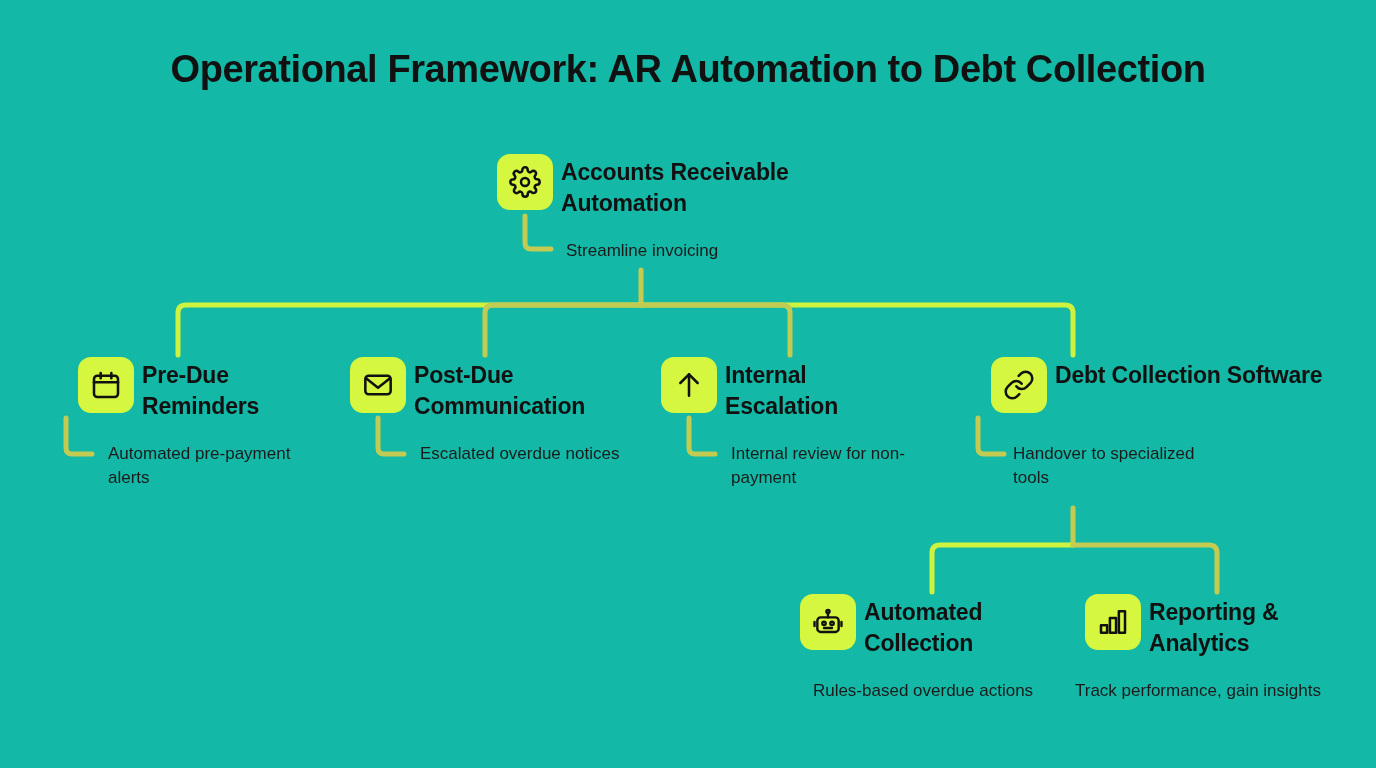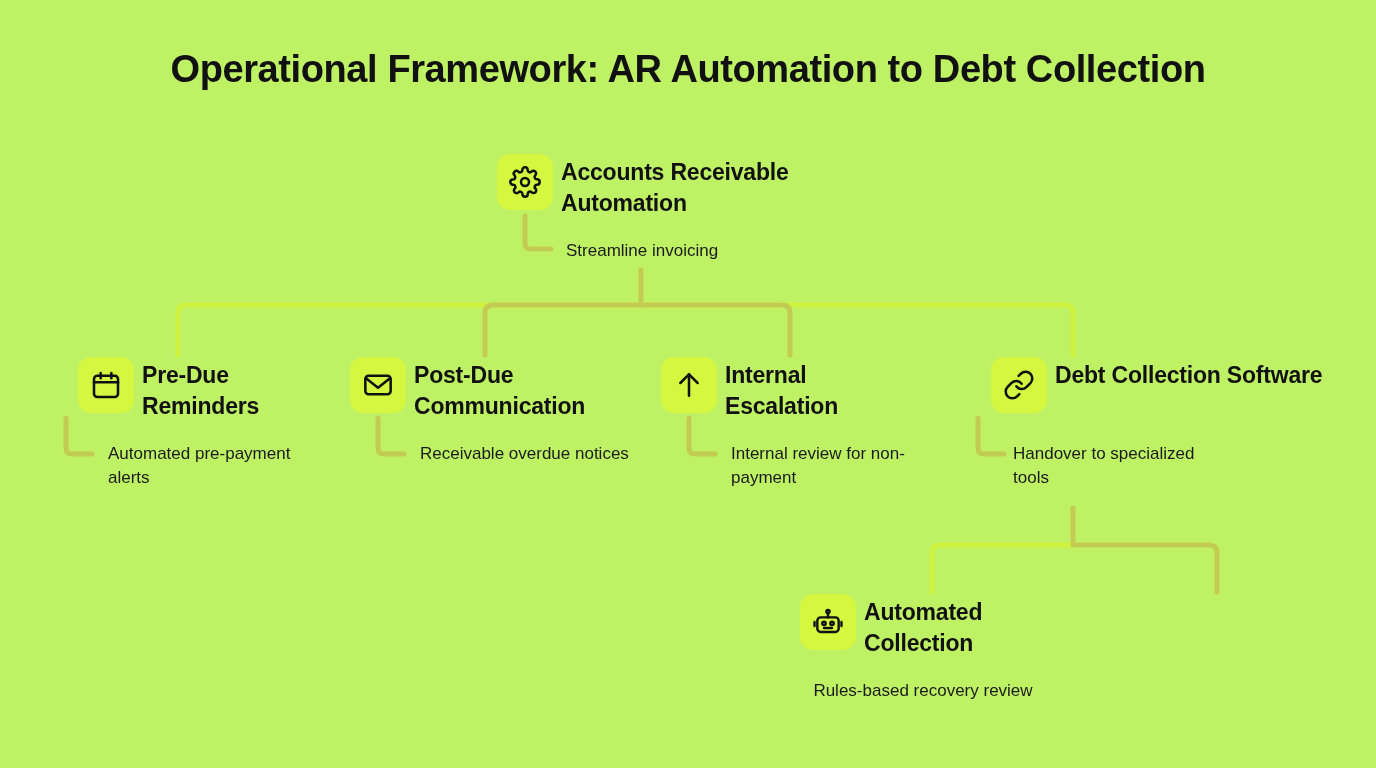--- a/index.html
+++ b/index.html
@@ -11,21 +11,21 @@
     width: 1376px;
     height: 768px;
     font-family: "Liberation Sans", sans-serif;
     color: #111111;
     overflow: hidden;
   }
   #stage {
     position: relative;
     width: 1376px;
     height: 768px;
-    background: #bef264;
+    background: #14b8a6;
   }
   #connectors {
     position: absolute;
     left: 0;
     top: 0;
     width: 1376px;
     height: 768px;
     pointer-events: none;
   }
 
@@ -174,21 +174,21 @@
   <div class="node" id="node-postdue">
     <div class="node-head">
       <div class="icon-tile">
         <svg width="32" height="32" viewBox="0 0 24 24" fill="none" stroke="#111111" stroke-width="1.9" stroke-linecap="round" stroke-linejoin="round">
           <rect x="2.5" y="5" width="19" height="14" rx="2.5"></rect>
           <path d="M3 7 L12 14 L21 7"></path>
         </svg>
       </div>
       <div class="node-title">Post-Due Communication</div>
     </div>
-    <div class="node-desc left">Receivable overdue notices</div>
+    <div class="node-desc left">Escalated overdue notices</div>
   </div>
 
   <div class="node" id="node-escalation">
     <div class="node-head">
       <div class="icon-tile">
         <svg width="32" height="32" viewBox="0 0 24 24" fill="none" stroke="#111111" stroke-width="1.9" stroke-linecap="round" stroke-linejoin="round">
           <line x1="12" y1="20" x2="12" y2="4"></line>
           <polyline points="5.5,10.5 12,4 18.5,10.5"></polyline>
         </svg>
       </div>
@@ -219,17 +219,30 @@
           <circle cx="15" cy="13" r="1.3"></circle>
           <line x1="9" y1="16.5" x2="15" y2="16.5"></line>
           <line x1="12" y1="5.4" x2="12" y2="8.5"></line>
           <circle cx="12" cy="4.1" r="1.2"></circle>
           <line x1="1.9" y1="12" x2="1.9" y2="15"></line>
           <line x1="22.1" y1="12" x2="22.1" y2="15"></line>
         </svg>
       </div>
       <div class="node-title">Automated Collection</div>
     </div>
-    <div class="node-desc center">Rules-based recovery review</div>
-  </div>
-
+    <div class="node-desc center">Rules-based overdue actions</div>
+  </div>
+
+  <div class="node" id="node-reporting">
+    <div class="node-head">
+      <div class="icon-tile">
+        <svg width="32" height="32" viewBox="0 0 24 24" fill="none" stroke="#111111" stroke-width="1.9" stroke-linecap="round" stroke-linejoin="round">
+          <rect x="3" y="14.5" width="4.6" height="5.5"></rect>
+          <rect x="9.7" y="9" width="4.6" height="11"></rect>
+          <rect x="16.4" y="4" width="4.6" height="16"></rect>
+        </svg>
+      </div>
+      <div class="node-title">Reporting &amp; Analytics</div>
+    </div>
+    <div class="node-desc center">Track performance, gain insights</div>
+  </div>
 
 </div>
 
 </body></html>

